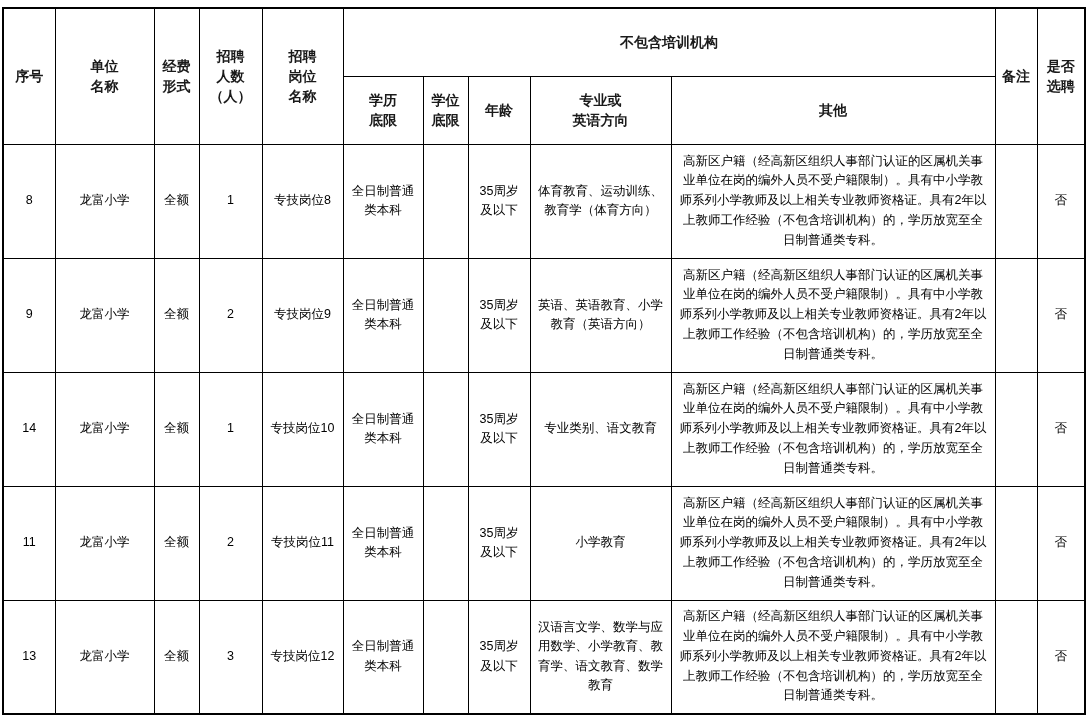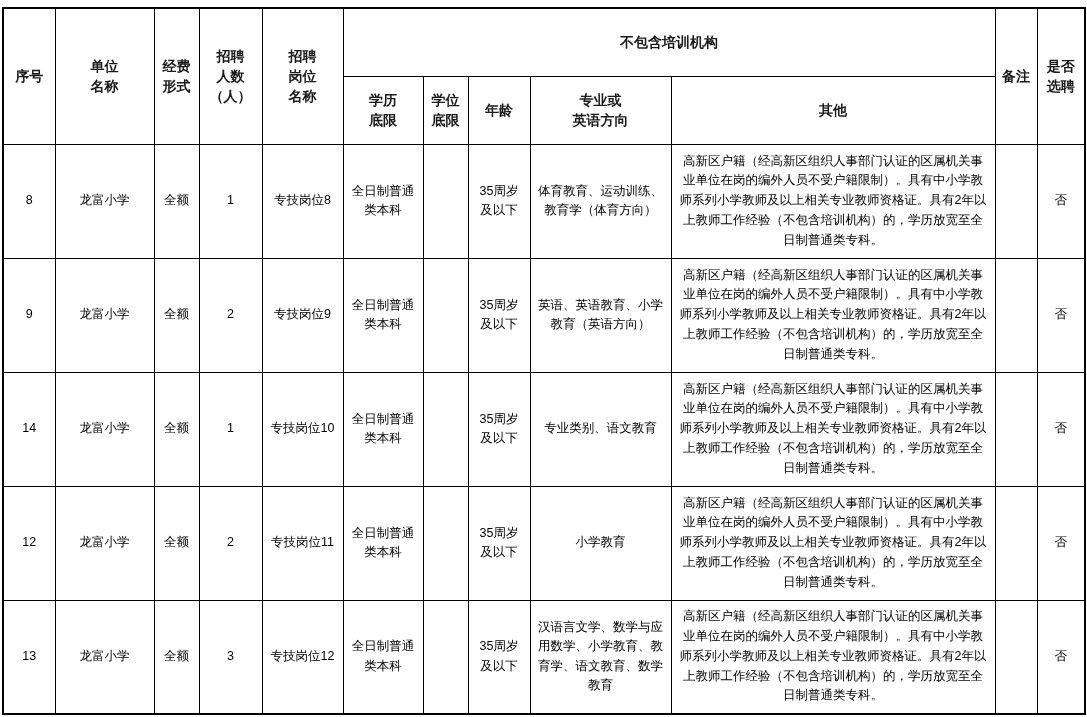--- a/index.html
+++ b/index.html
@@ -126,21 +126,21 @@
         <td>专技岗位10</td>
         <td>全日制普通类本科</td>
         <td></td>
         <td>35周岁及以下</td>
         <td>专业类别、语文教育</td>
         <td class="other-cell">高新区户籍（经高新区组织人事部门认证的区属机关事业单位在岗的编外人员不受户籍限制）。具有中小学教师系列小学教师及以上相关专业教师资格证。具有2年以上教师工作经验（不包含培训机构）的，学历放宽至全日制普通类专科。</td>
         <td></td>
         <td>否</td>
       </tr>
       <tr class="data-row">
-        <td>12</td>
+        <td>11</td>
         <td>龙富小学</td>
         <td>全额</td>
         <td>2</td>
         <td>专技岗位11</td>
         <td>全日制普通类本科</td>
         <td></td>
         <td>35周岁及以下</td>
         <td>小学教育</td>
         <td class="other-cell">高新区户籍（经高新区组织人事部门认证的区属机关事业单位在岗的编外人员不受户籍限制）。具有中小学教师系列小学教师及以上相关专业教师资格证。具有2年以上教师工作经验（不包含培训机构）的，学历放宽至全日制普通类专科。</td>
         <td></td>

